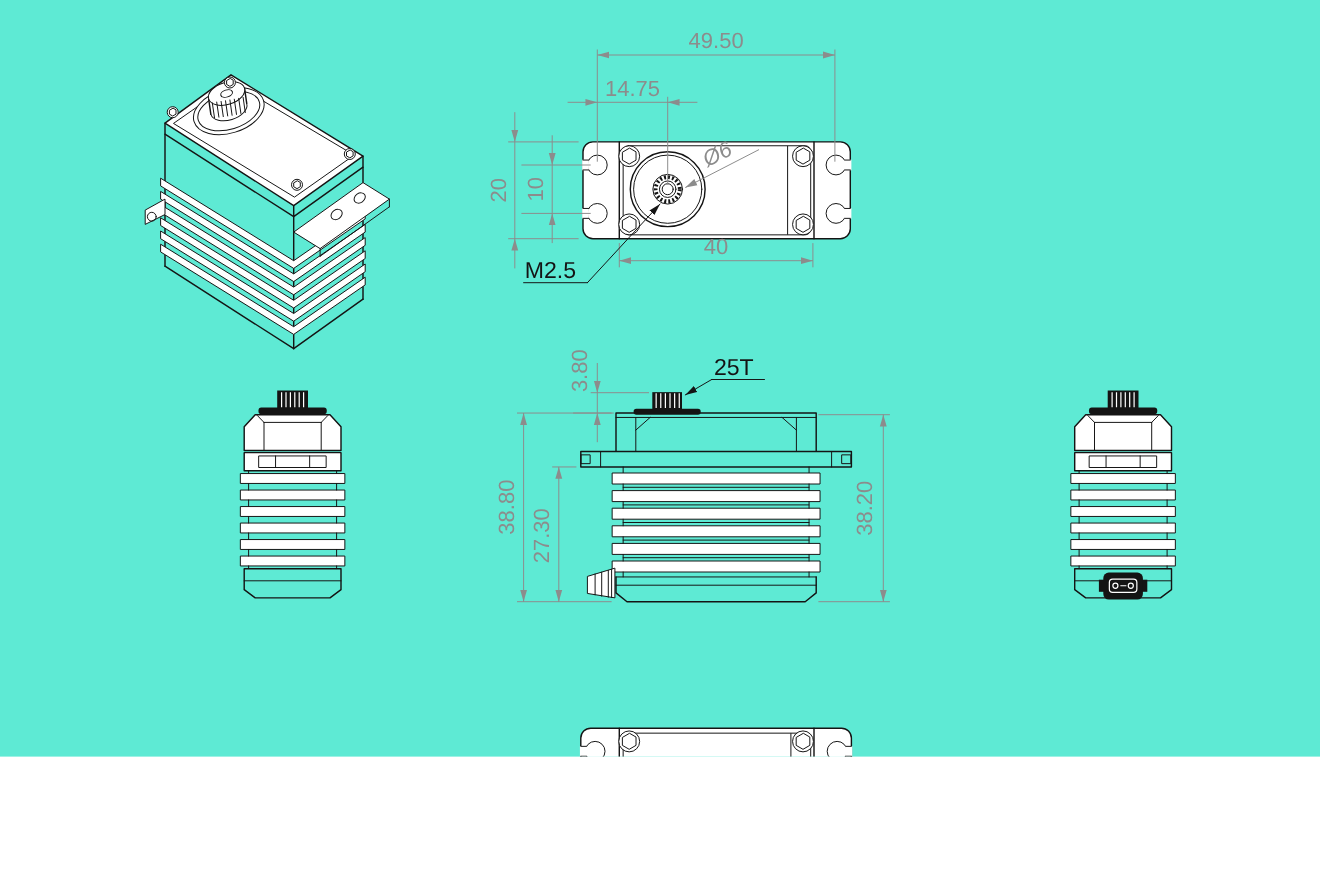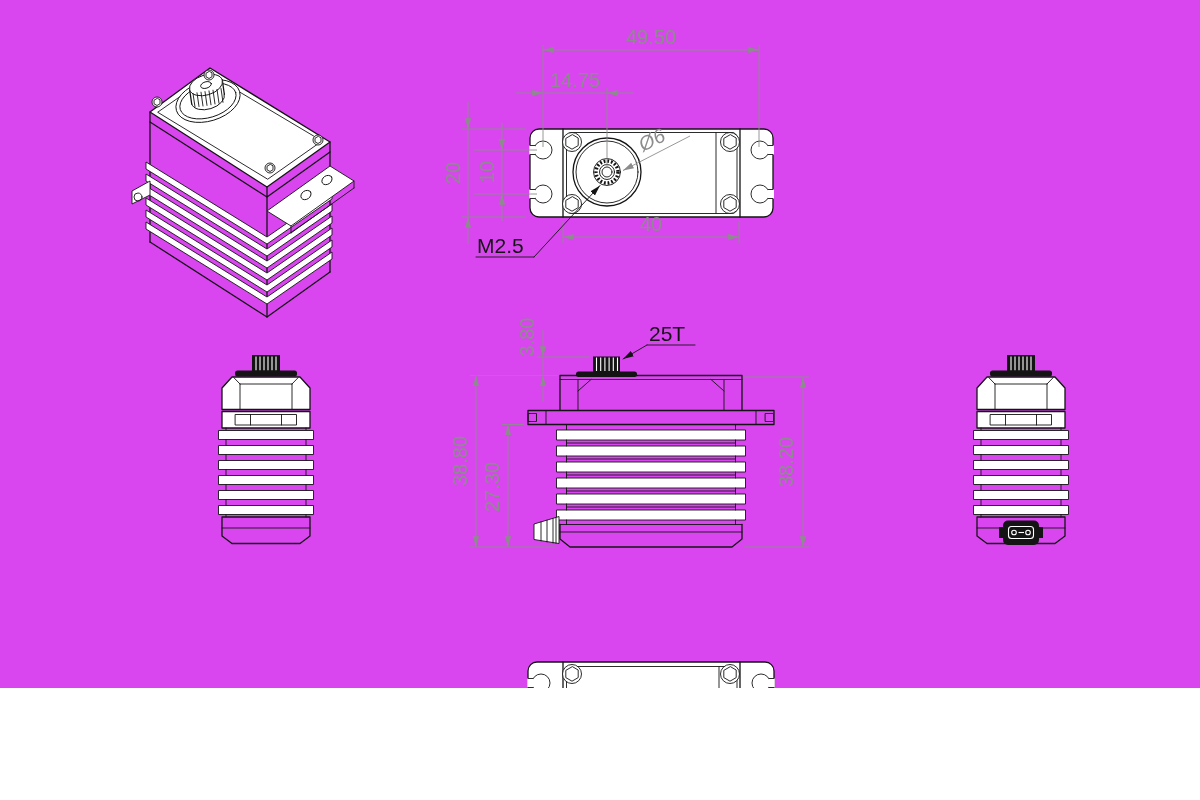--- a/index.html
+++ b/index.html
@@ -1,16 +1,16 @@
 <!DOCTYPE html>
 <html><head>
 <meta charset="utf-8">
 <style>
   html,body{margin:0;padding:0;background:#ffffff;}
-  .stage{position:relative;width:1200px;height:688px;background:#d946ef;overflow:hidden;}
+  .stage{position:relative;width:1200px;height:688px;background:#5eead4;overflow:hidden;}
   svg{display:block;}
   
   .o  {stroke:#141414;stroke-width:1.3;fill:none;stroke-linejoin:round;stroke-linecap:round;}
   .of {stroke:#141414;stroke-width:1.3;fill:#ffffff;stroke-linejoin:round;}
   .t  {stroke:#141414;stroke-width:0.9;fill:none;stroke-linejoin:round;stroke-linecap:round;}
   .tw {stroke:#141414;stroke-width:0.9;fill:#ffffff;stroke-linejoin:round;}
   .blk{fill:#141414;stroke:none;}
   .wht{stroke:#ffffff;stroke-width:1.1;fill:none;}
   .erase{fill:#ffffff;stroke:none;}
   

